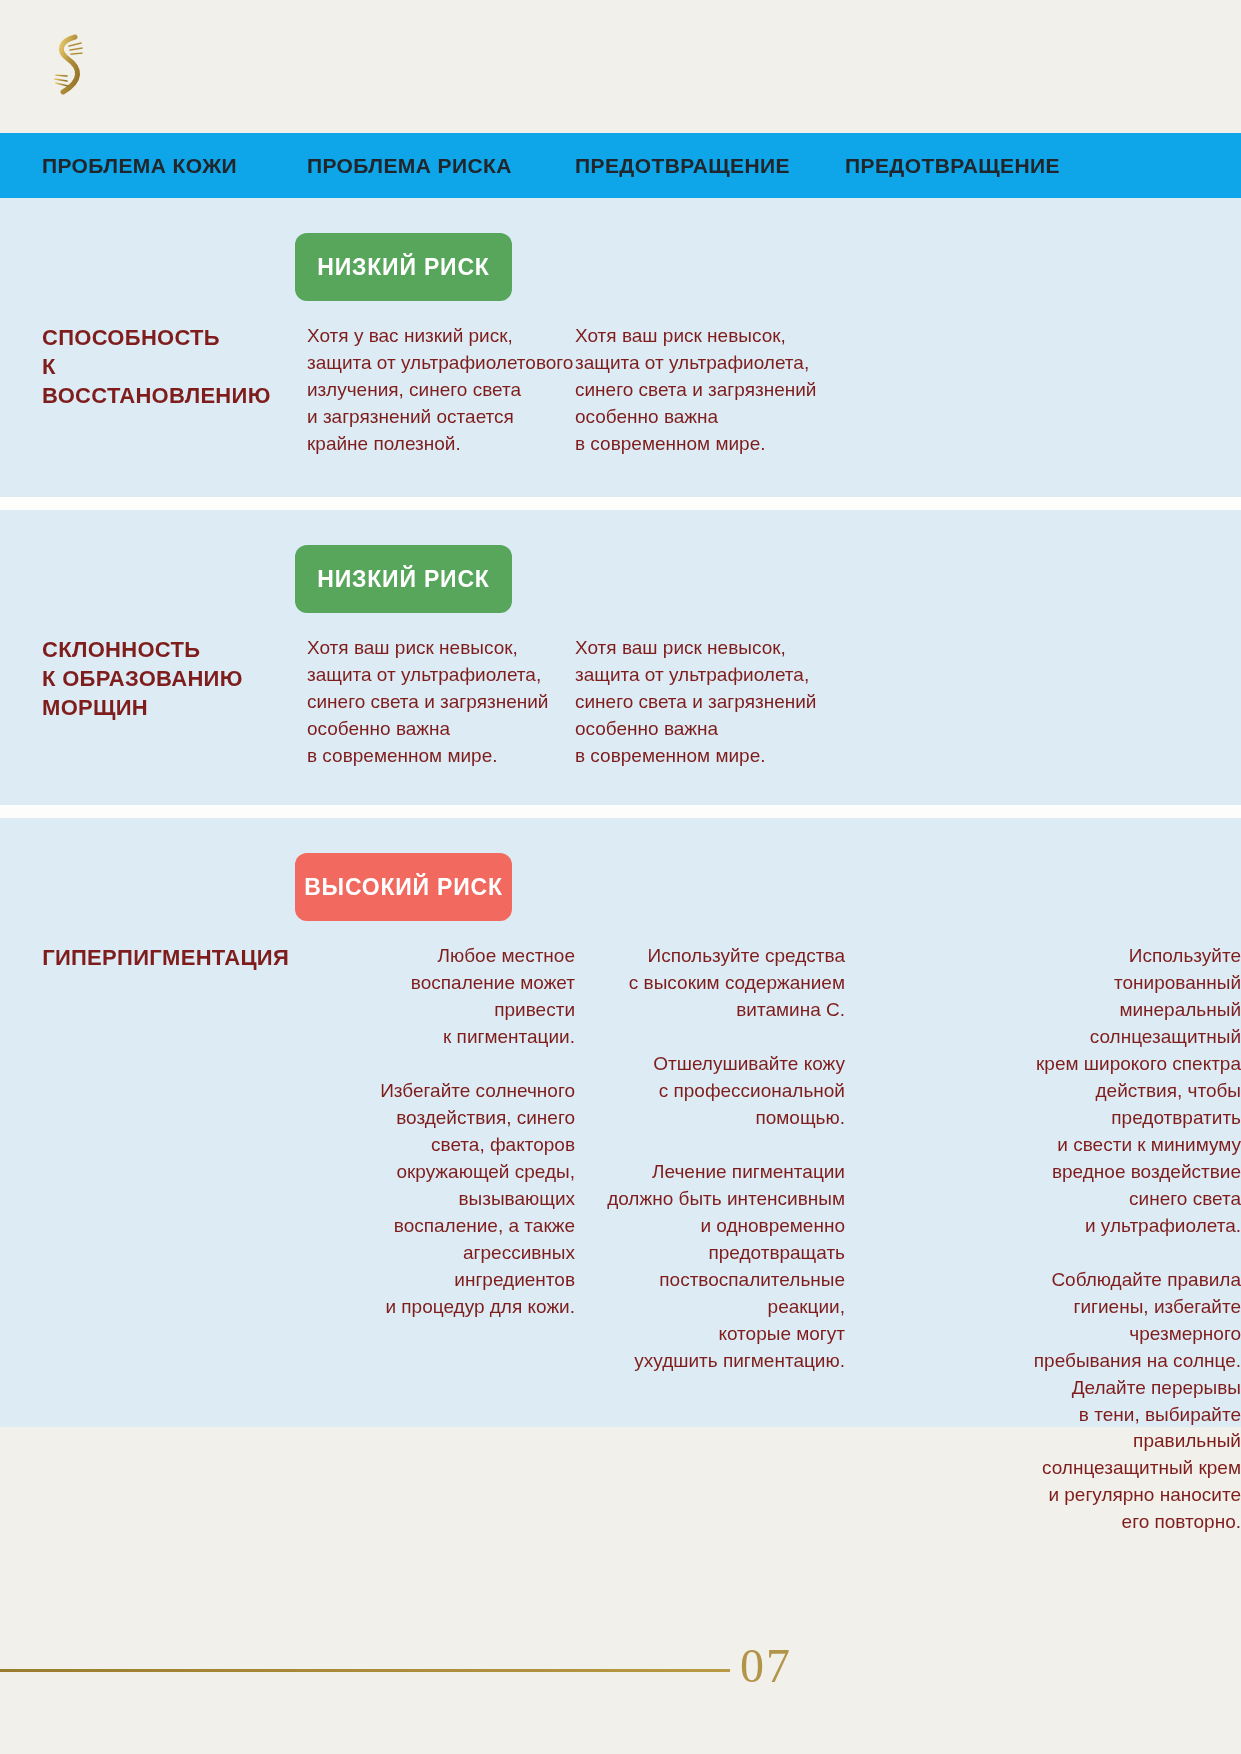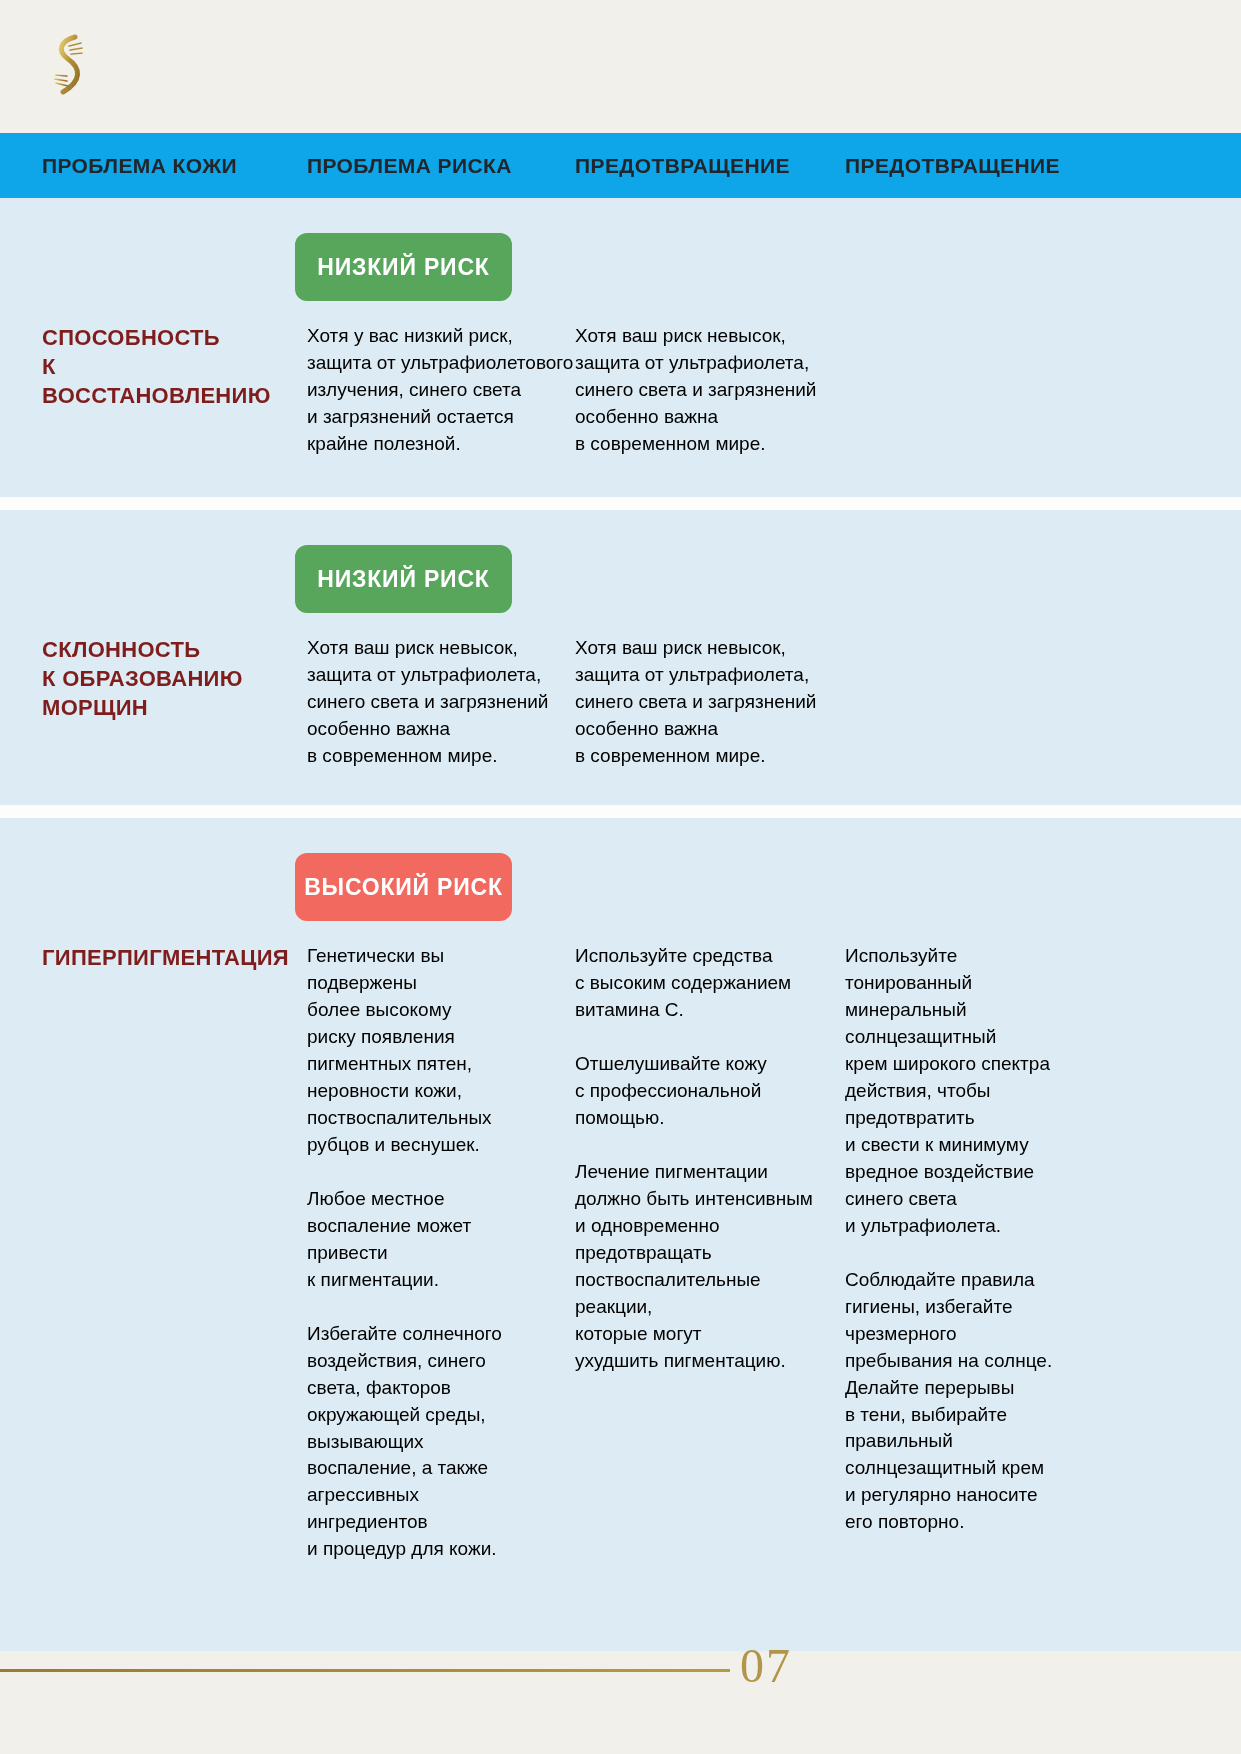--- a/index.html
+++ b/index.html
@@ -28,21 +28,21 @@
     display:grid;
     grid-template-columns:265px 268px 270px 396px;
     grid-template-rows:68px auto;
     row-gap:22px;
     padding:35px 0 0 42px;
     box-sizing:border-box;
   }
   .section + .section{margin-top:13px;}
   .s1{height:299px;}
   .s2{height:295px;}
-  .s3{height:833px;}
+  .s3{height:609px;text-align:right;}
   .badge{
     grid-column:2;grid-row:1;
     justify-self:start;margin-left:-12px;
     width:217px;height:68px;border-radius:12px;
     display:flex;align-items:center;justify-content:center;
     color:#ffffff;font-weight:bold;font-size:23px;letter-spacing:0.8px;
   }
   .badge-low{background:#58a55c;}
   .badge-high{background:#f2695f;}
   .cell{grid-row:2;}
@@ -50,21 +50,21 @@
   .col2{grid-column:2;}
   .col3{grid-column:3;}
   .col4{grid-column:4;}
   .problem-title{
     font-size:22px;font-weight:bold;color:#7f1d1d;
     line-height:1.32;letter-spacing:0.3px;
     white-space:pre-line;padding-right:18px;
   }
   .body-text p{
     margin:0 0 27px 0;
-    font-size:19px;line-height:1.42;color:#000000;
+    font-size:19px;line-height:1.42;color:#7f1d1d;
     white-space:pre-line;
   }
   .footer-line{
     position:absolute;top:1669px;left:0;width:730px;height:3px;
     background:linear-gradient(90deg,#9a7c2e,#b89a44);
   }
   .page-number{
     position:absolute;top:1638px;left:740px;
     font-family:"Liberation Serif", serif;
     font-size:48px;color:#b3954a;letter-spacing:2px;
@@ -143,28 +143,20 @@
 особенно важна
 в современном мире.</p>
       </div>
       <div class="cell col4 body-text"></div>
     </div>
 
     <div class="section s3">
       <div class="badge badge-high">ВЫСОКИЙ РИСК</div>
       <div class="cell col1 problem-title">ГИПЕРПИГМЕНТАЦИЯ</div>
       <div class="cell col2 body-text">
-        <p>Генетически вы
-подвержены
-более высокому
-риску появления
-пигментных пятен,
-неровности кожи,
-поствоспалительных
-рубцов и веснушек.</p>
         <p>Любое местное
 воспаление может
 привести
 к пигментации.</p>
         <p>Избегайте солнечного
 воздействия, синего
 света, факторов
 окружающей среды,
 вызывающих
 воспаление, а также

